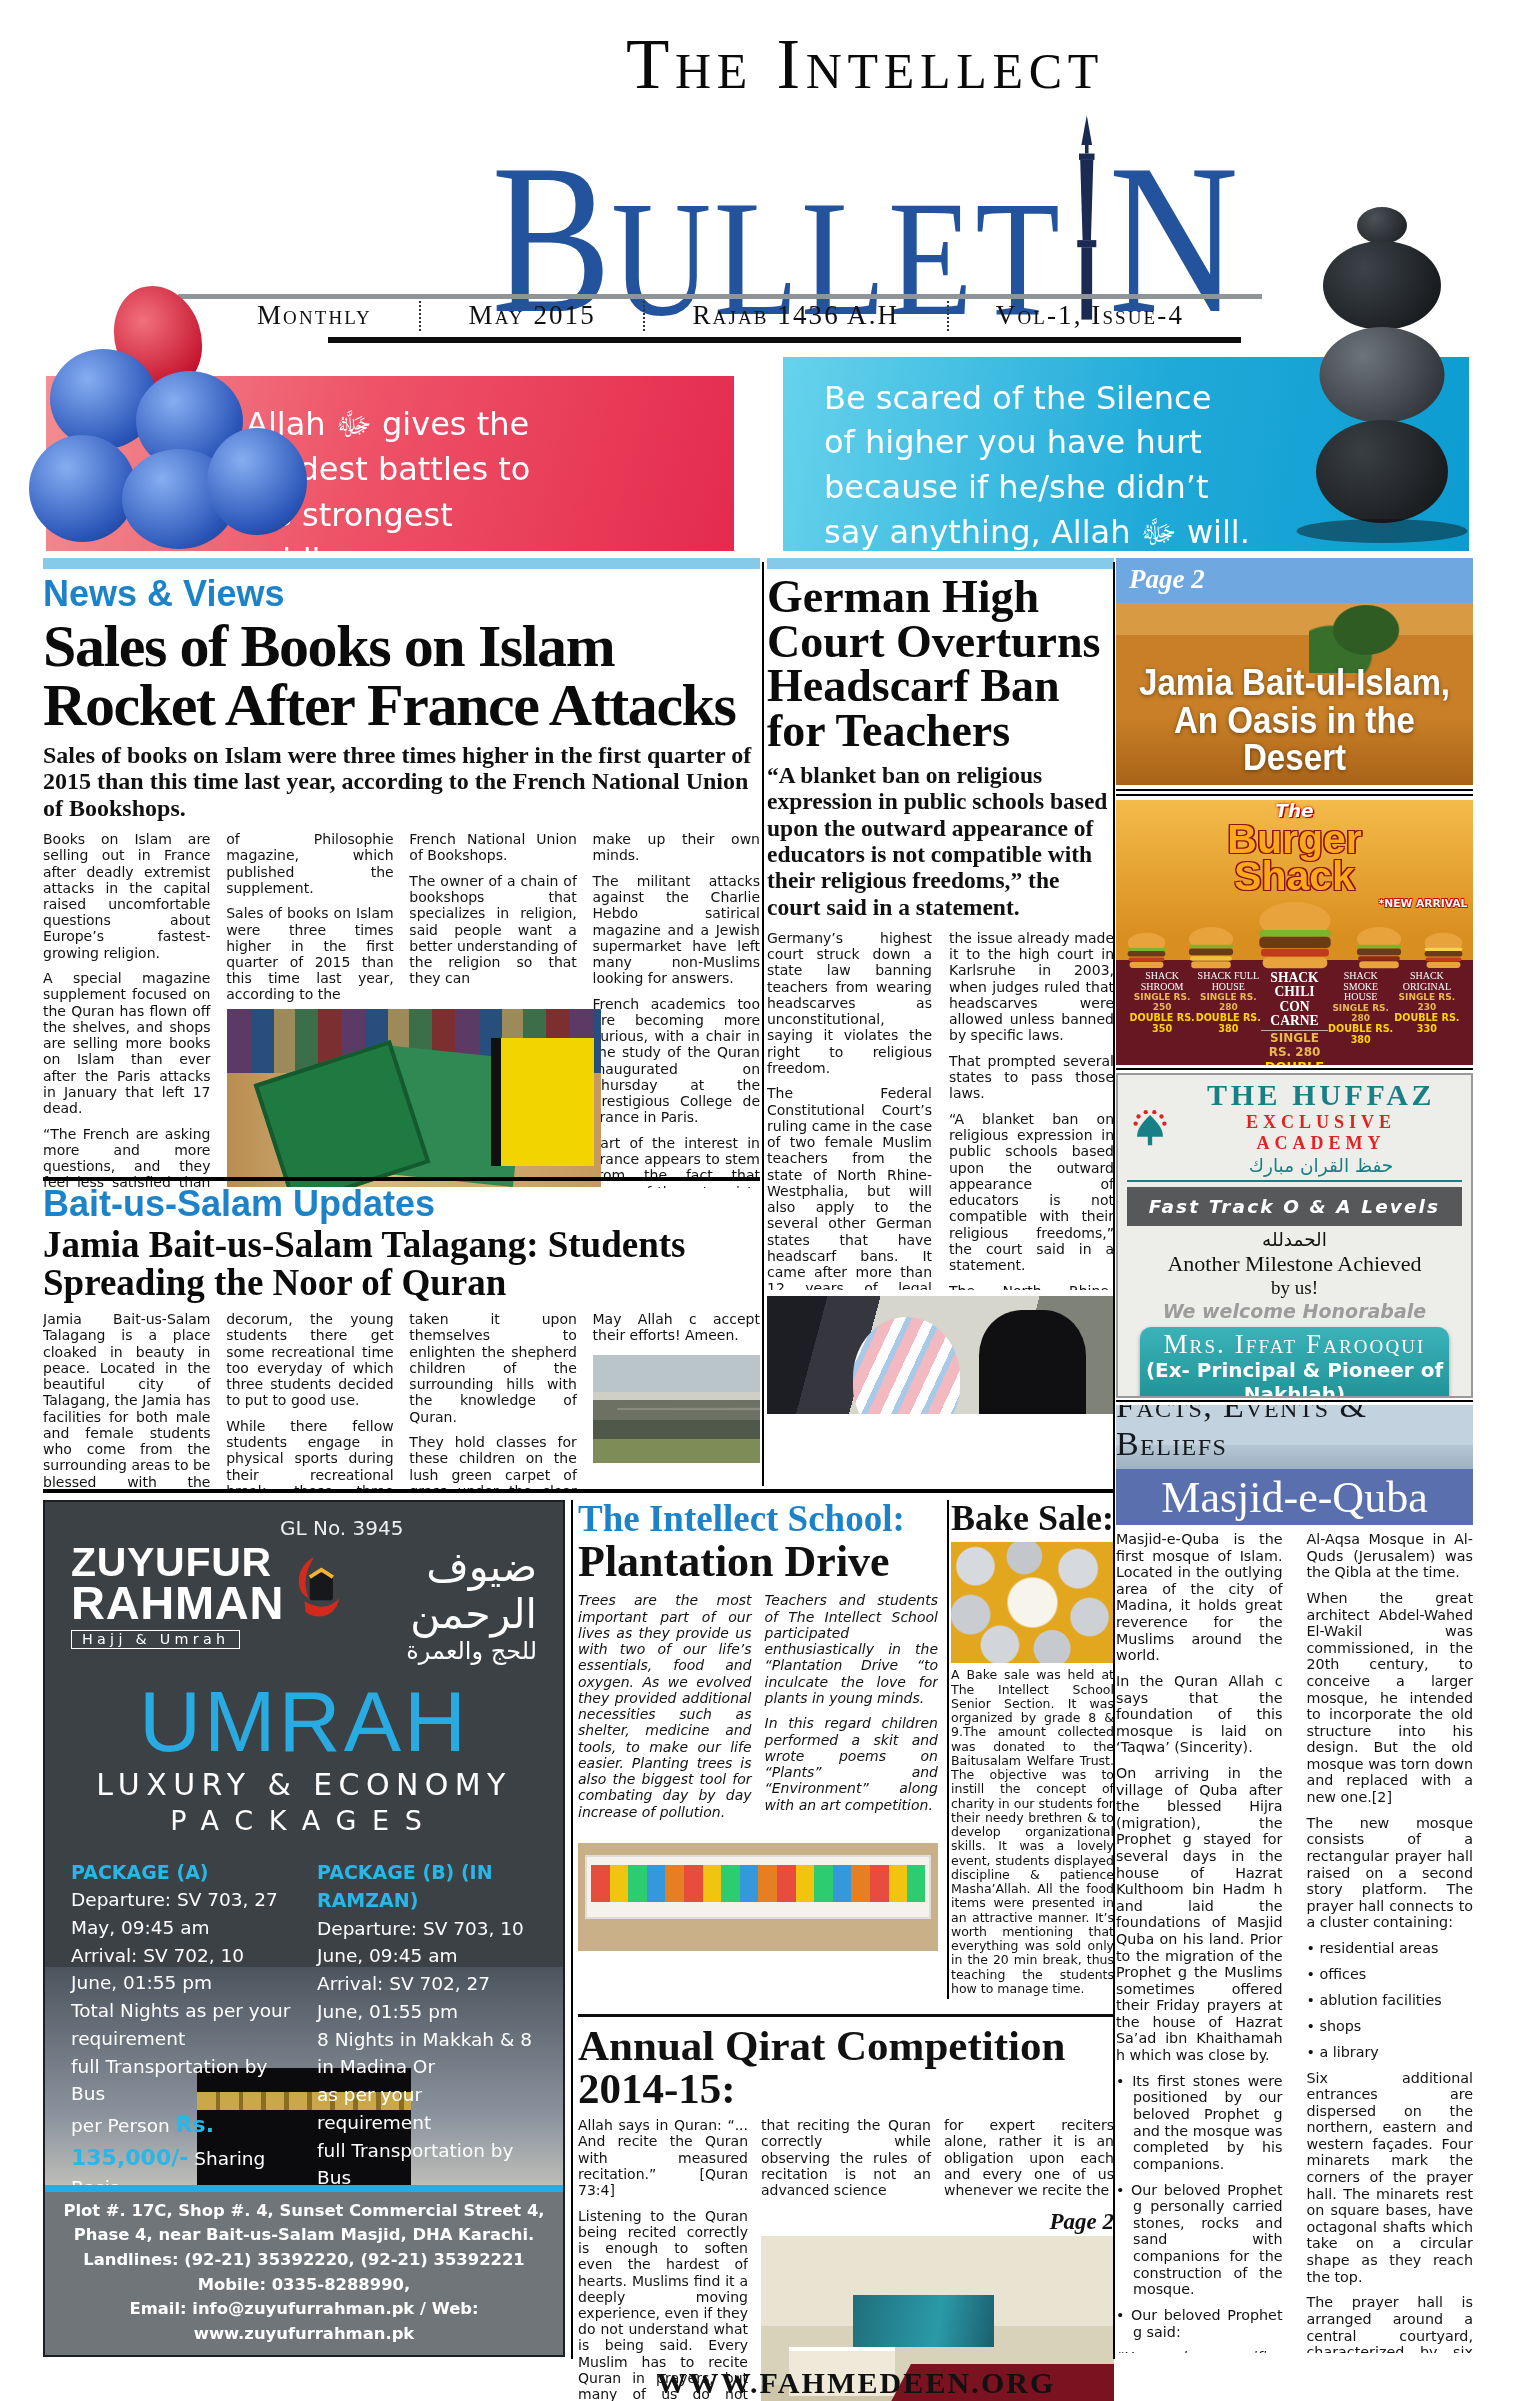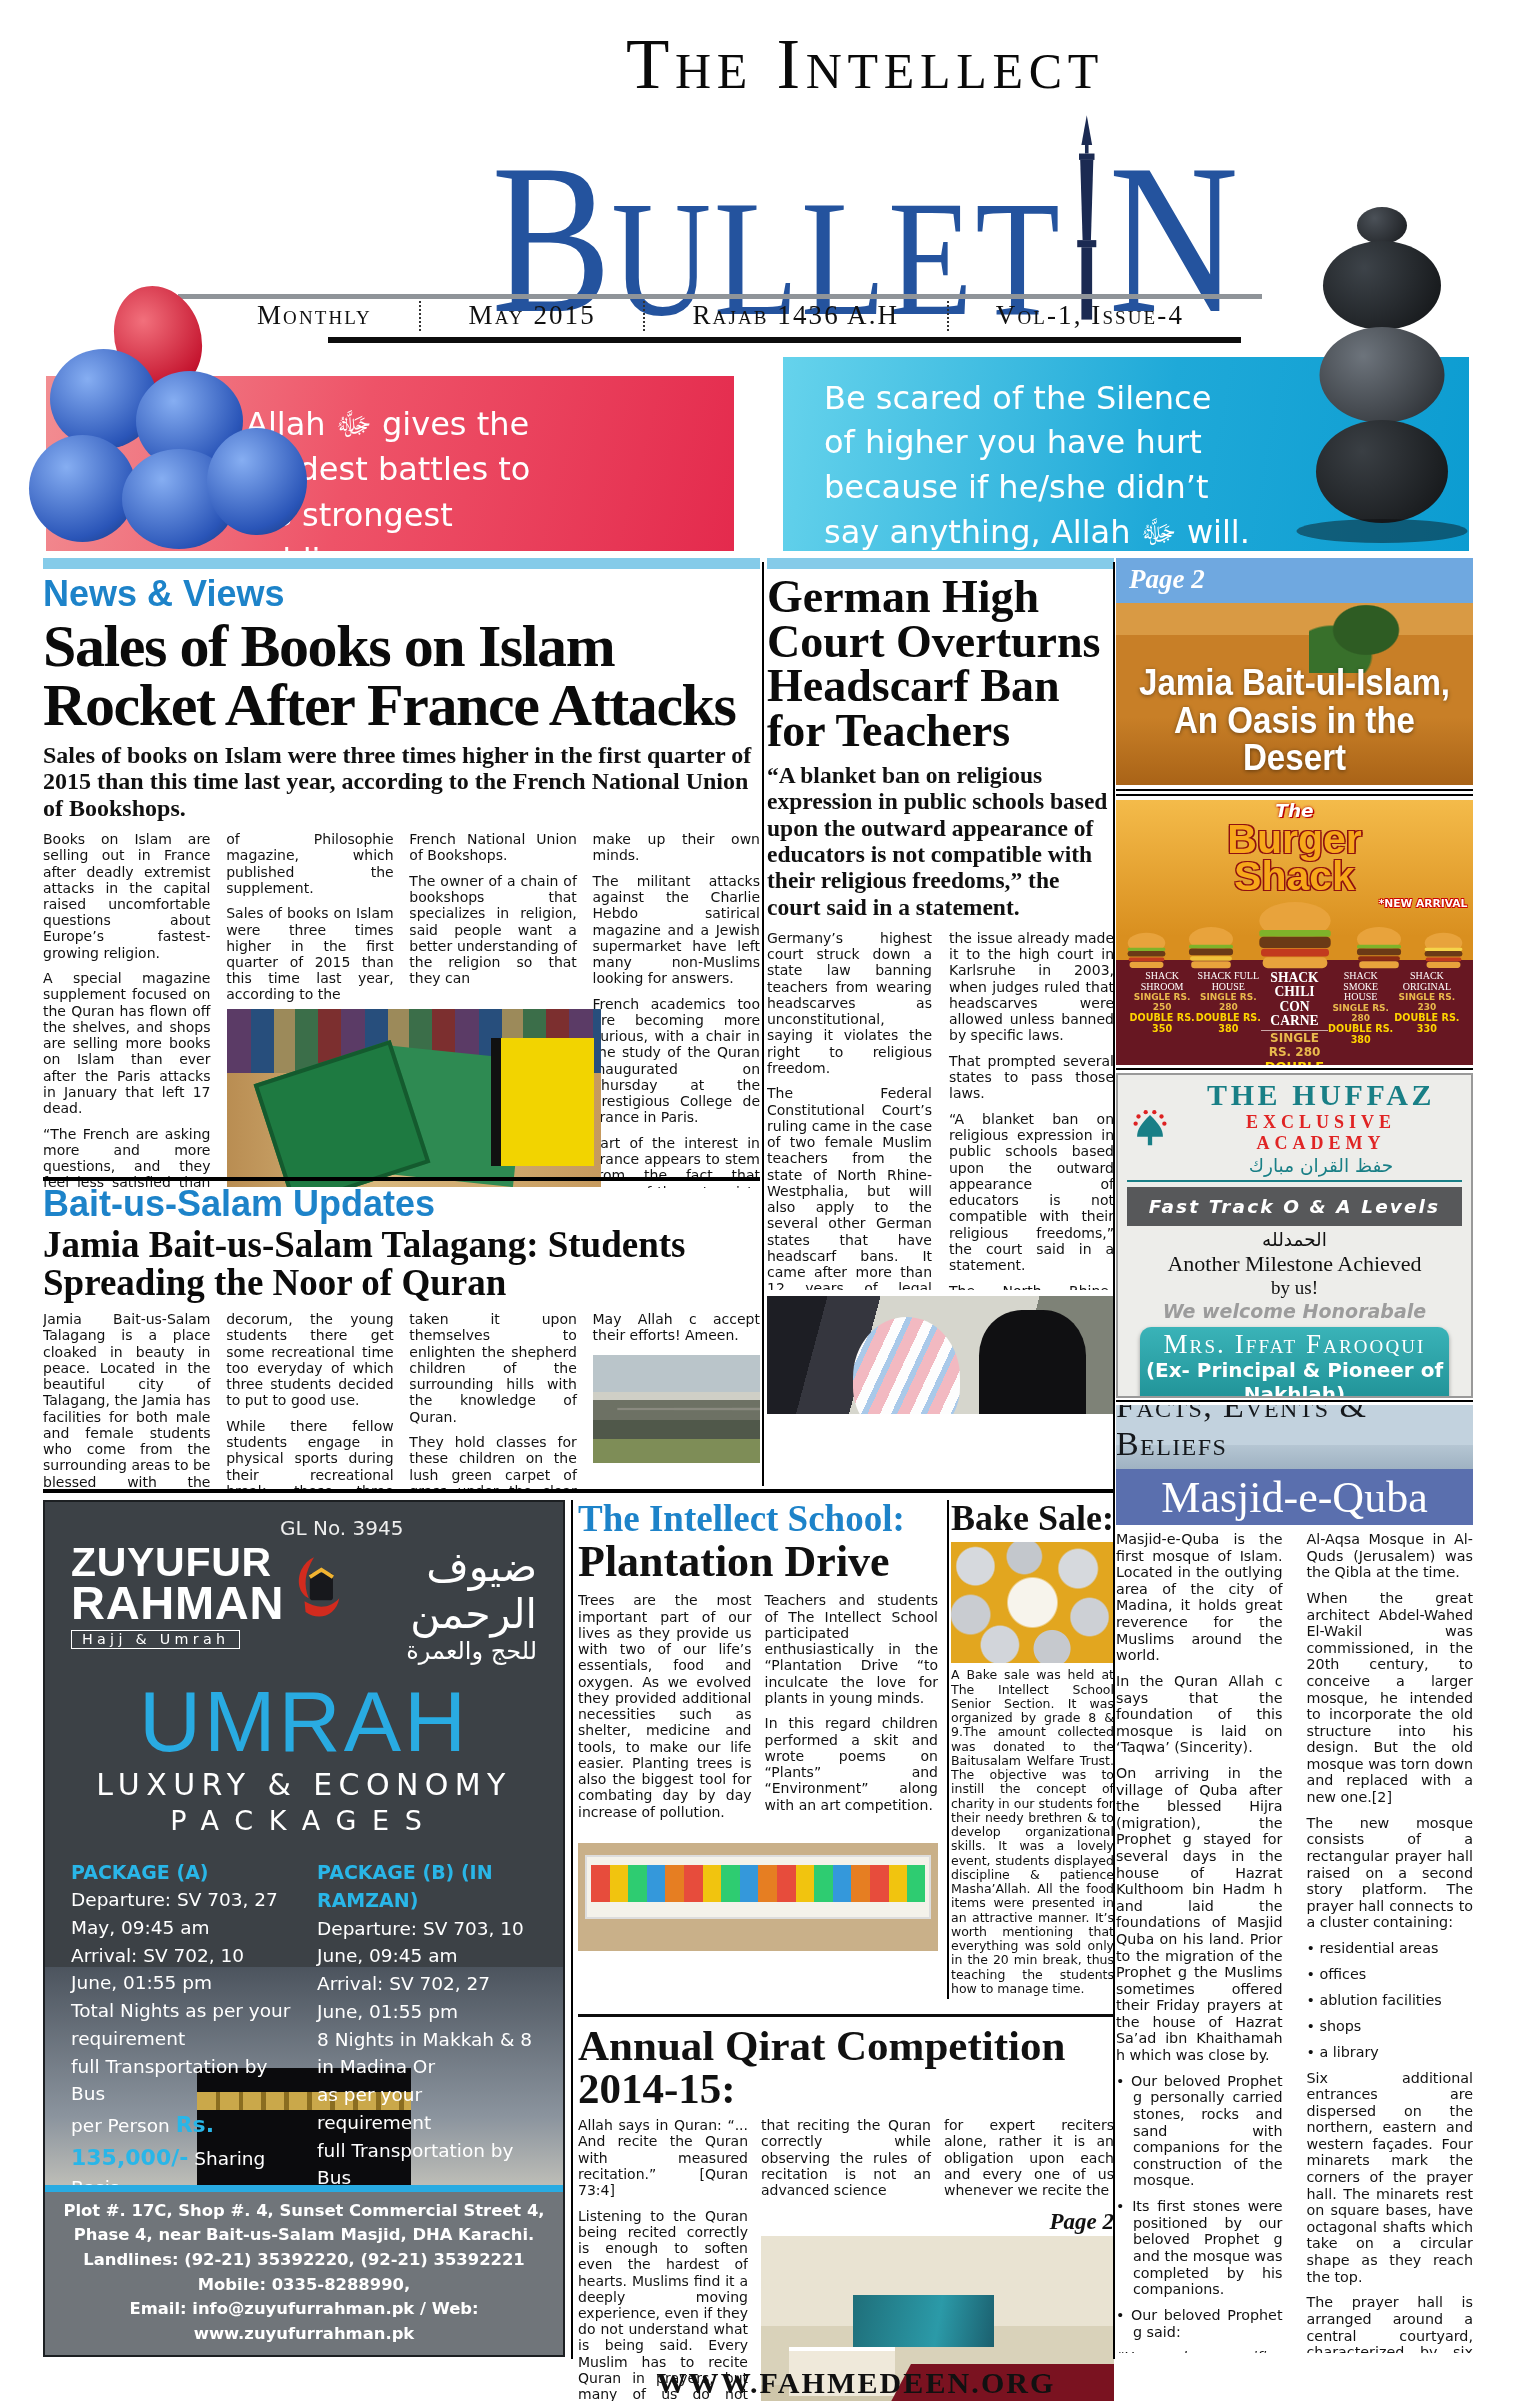--- a/index.html
+++ b/index.html
@@ -193,21 +193,21 @@
   .um-cyan{height:7.1px;background:#29abe2;}
   .um-gray{background:#70757a;padding:7.1px 5.7px 8.6px;text-align:center;font-size:16.4px;font-weight:700;line-height:1.5;}
 
   
   #midblock{position:absolute;left:578px;top:1500px;width:536px;}
   .school-row{display:flex;gap:13px;}
   .school-left{width:360px;}
   .school-label{font-family:"Liberation Serif",serif;font-weight:700;font-size:37px;color:#1d83c9;line-height:1;}
   .school-head{font-family:"Liberation Serif",serif;font-weight:700;font-size:44px;line-height:1;margin-top:2.9px;}
   .school-cols{display:flex;gap:13px;margin-top:8.6px;height:251px;overflow:hidden;}
-  .school-cols .col{flex:1;}
+  .school-cols .col{flex:1;font-style:italic;}
   .plantation-photo{position:relative;height:108px;background:#c9b089;overflow:hidden;}
   .plantation-photo .board{position:absolute;left:7.1px;right:7.1px;top:11.4px;height:60px;background:#f4f2ea;
       border:2.9px solid #ddd;}
   .plantation-photo .art{position:absolute;left:13px;right:13px;top:21.4px;height:37px;
       background:repeating-linear-gradient(90deg,#e74c3c 0 18.5px,#f1c40f 18.5px 37px,#2ecc71 37px 56px,#3498db 56px 74px,#e67e22 74px 93px);}
   .bake-col{width:163px;}
   .bake-head{font-family:"Liberation Serif",serif;font-weight:700;font-size:36px;line-height:1;}
   .bake-photo{margin:5.7px 0;height:121px;background:#e2a61f;position:relative;overflow:hidden;
       background-image:radial-gradient(circle at 15% 20%,#d6d9dd 0 18.5px,transparent 20px),
         radial-gradient(circle at 45% 12%,#c3c7cc 0 17px,transparent 18.5px),
@@ -509,22 +509,22 @@
     <div class="facts">
       <div class="f1">Facts, Events &amp; Beliefs</div>
       <div class="f2"></div>
       <div class="f3">Masjid-e-Quba</div>
     </div>
     <div class="masjid-cols">
       <div class="col">
           <p>Masjid-e-Quba is the first mosque of Islam. Located in the outlying area of the city of Madina, it holds great reverence for the Muslims around the world.</p>
           <p>In the Quran Allah c says that the foundation of this mosque is laid on ‘Taqwa’ (Sincerity).</p>
           <p>On arriving in the village of Quba after the blessed Hijra (migration), the Prophet g stayed for several days in the house of Hazrat Kulthoom bin Hadm h and laid the foundations of Masjid Quba on his land. Prior to the migration of the Prophet g the Muslims sometimes offered their Friday prayers at the house of Hazrat Sa’ad ibn Khaithamah h which was close by.</p>
+          <p class="li">•  Its first stones were positioned by our beloved Prophet g and the mosque was completed by his companions.</p>
           <p class="li">•  Our beloved Prophet g personally carried stones, rocks and sand with companions for the construction of the mosque.</p>
-          <p class="li">•  Its first stones were positioned by our beloved Prophet g and the mosque was completed by his companions.</p>
           <p class="li">•  Our beloved Prophet g said:</p>
           <p class="quote">“He who purifies himself at his home and comes to Masjid Quba and offers two rakats therein, will be rewarded the reward of an Umrah (lesser pilgrimage).” (Sunan ibn Majah)</p>
         </div>
       <div class="col">
           <p>Al-Aqsa Mosque in Al-Quds (Jerusalem) was the Qibla at the time.</p>
           <p>When the great architect Abdel-Wahed El-Wakil was commissioned, in the 20th century, to conceive a larger mosque, he intended to incorporate the old structure into his design. But the old mosque was torn down and replaced with a new one.[2]</p>
           <p>The new mosque consists of a rectangular prayer hall raised on a second story platform. The prayer hall connects to a cluster containing:</p>
           <p class="li">•  residential areas</p>
           <p class="li">•  offices</p>
           <p class="li">•  ablution facilities</p>

